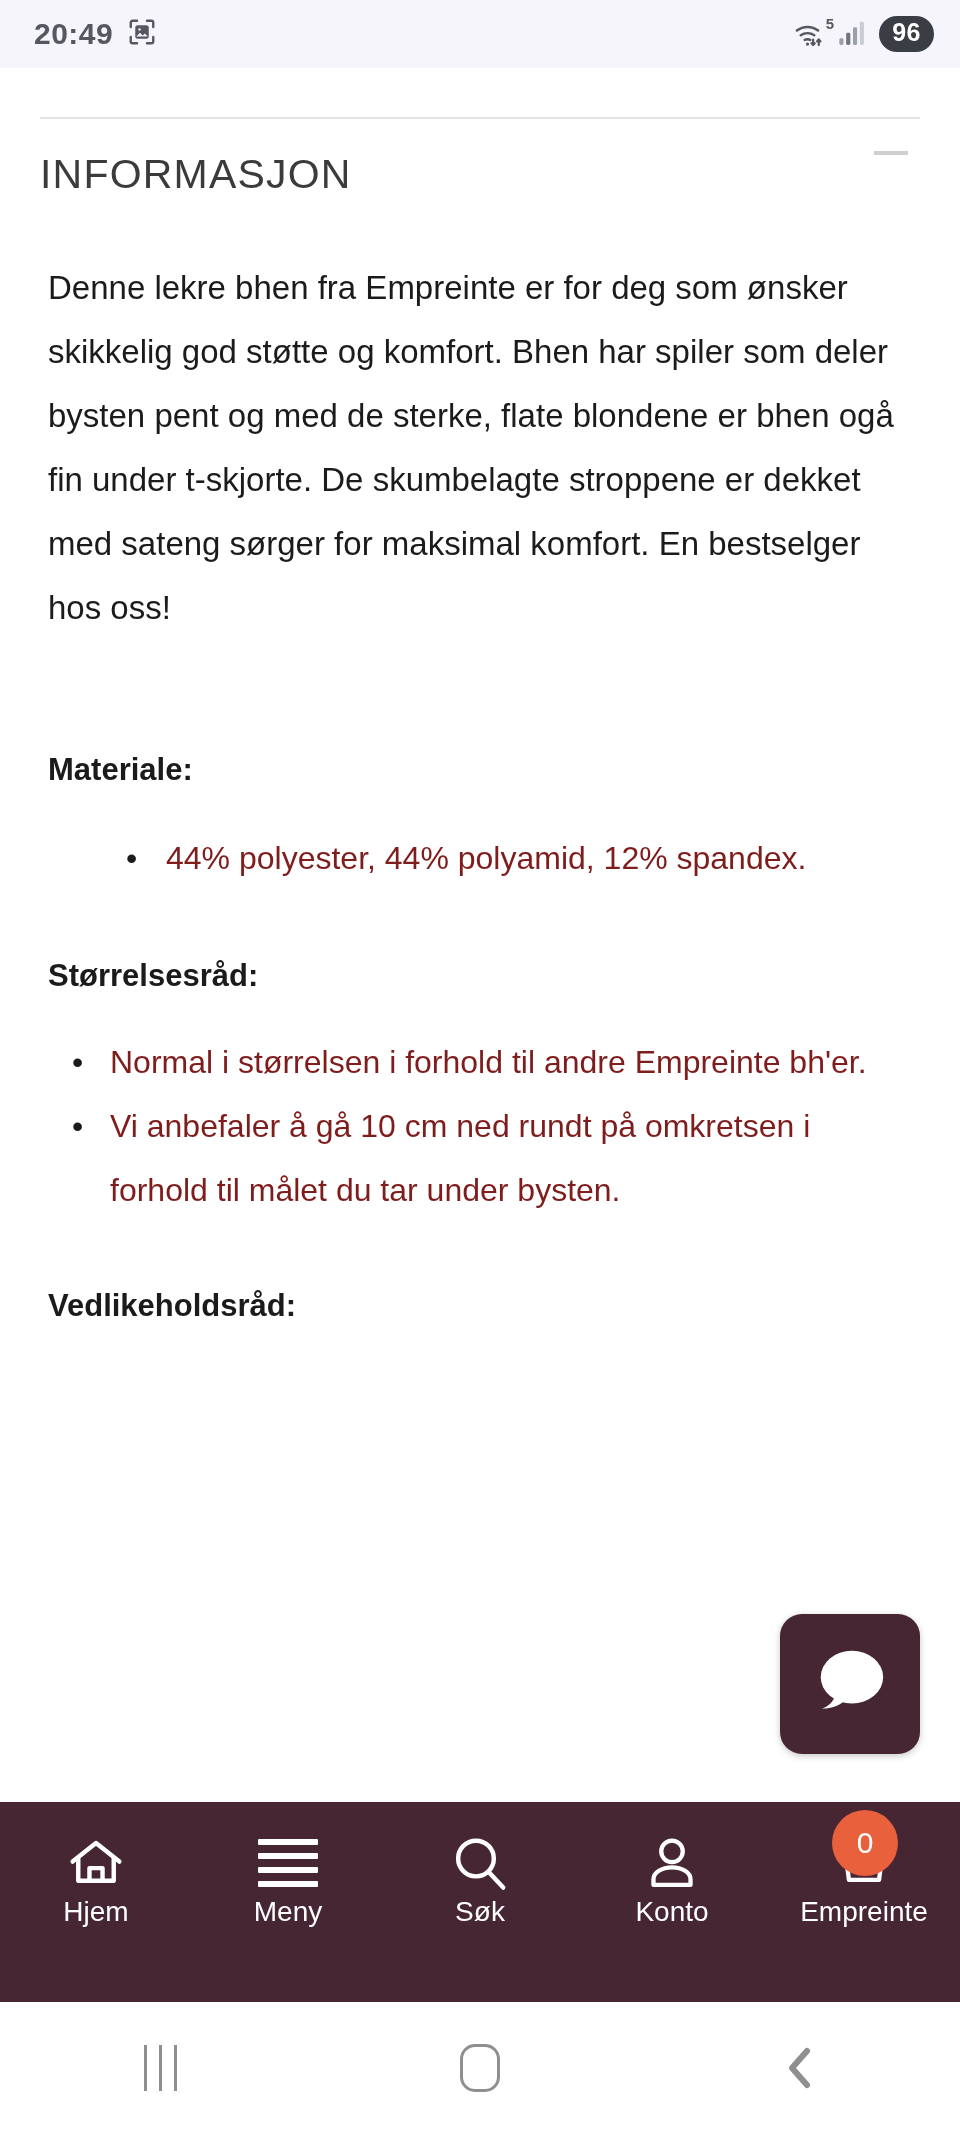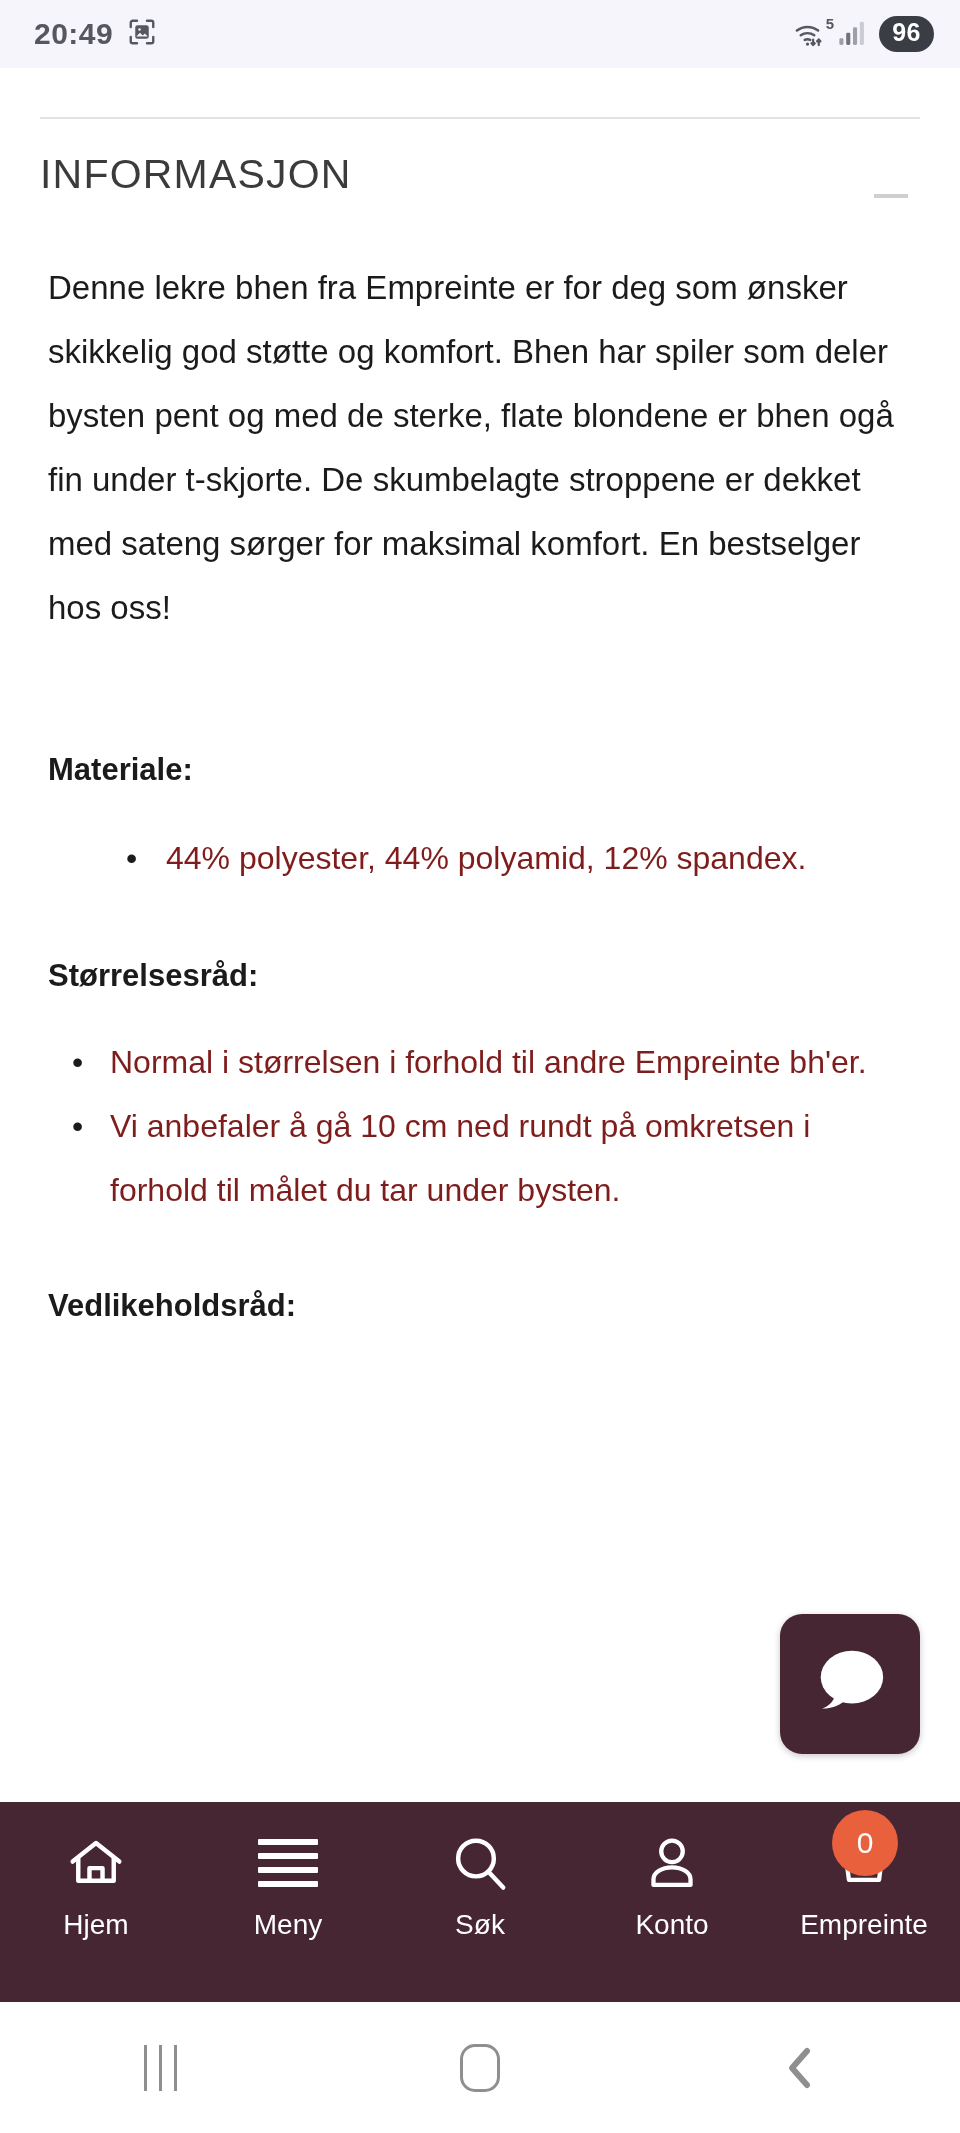--- a/index.html
+++ b/index.html
@@ -77,21 +77,21 @@
   }
 
   .top-divider {
     height: 2px;
     background: #e3e3e3;
     margin: 49px 40px 0 40px;
   }
 
   .section-header {
     display: flex;
-    align-items: flex-end;
+    align-items: flex-start;
     justify-content: space-between;
     padding: 32px 42px 0 40px;
   }
   .section-title {
     font-size: 41px;
     color: #3b3b3b;
     letter-spacing: 1.2px;
     font-weight: 400;
   }
   .collapse-icon {
@@ -186,21 +186,21 @@
   .nav-icon {
     height: 62px;
     display: flex;
     align-items: center;
     justify-content: center;
     position: relative;
   }
   .nav-label {
     color: #ffffff;
     font-size: 28px;
-    margin-top: 13px;
+    margin-top: 0;
     line-height: 36px;
     text-align: center;
     max-width: 170px;
     word-break: break-all;
   }
   .hamburger {
     width: 60px;
     display: flex;
     flex-direction: column;
     justify-content: space-between;

